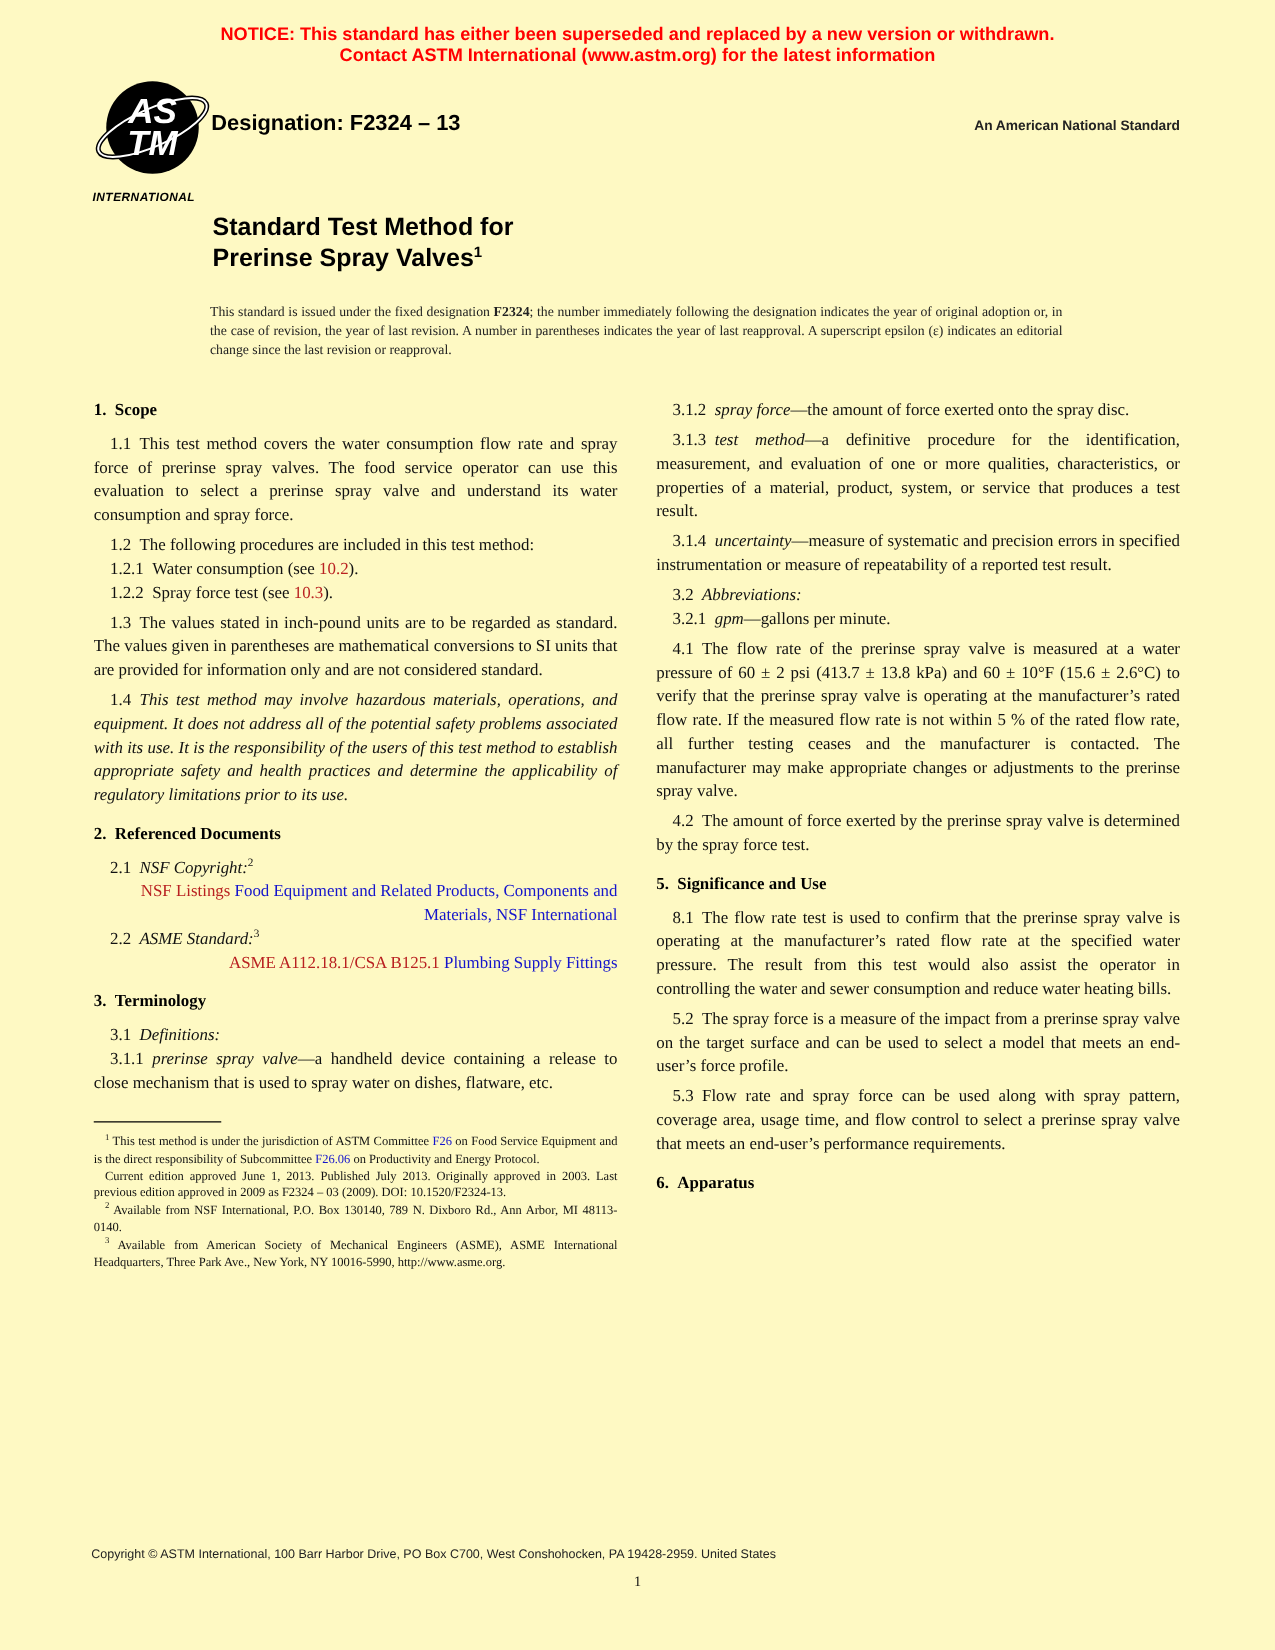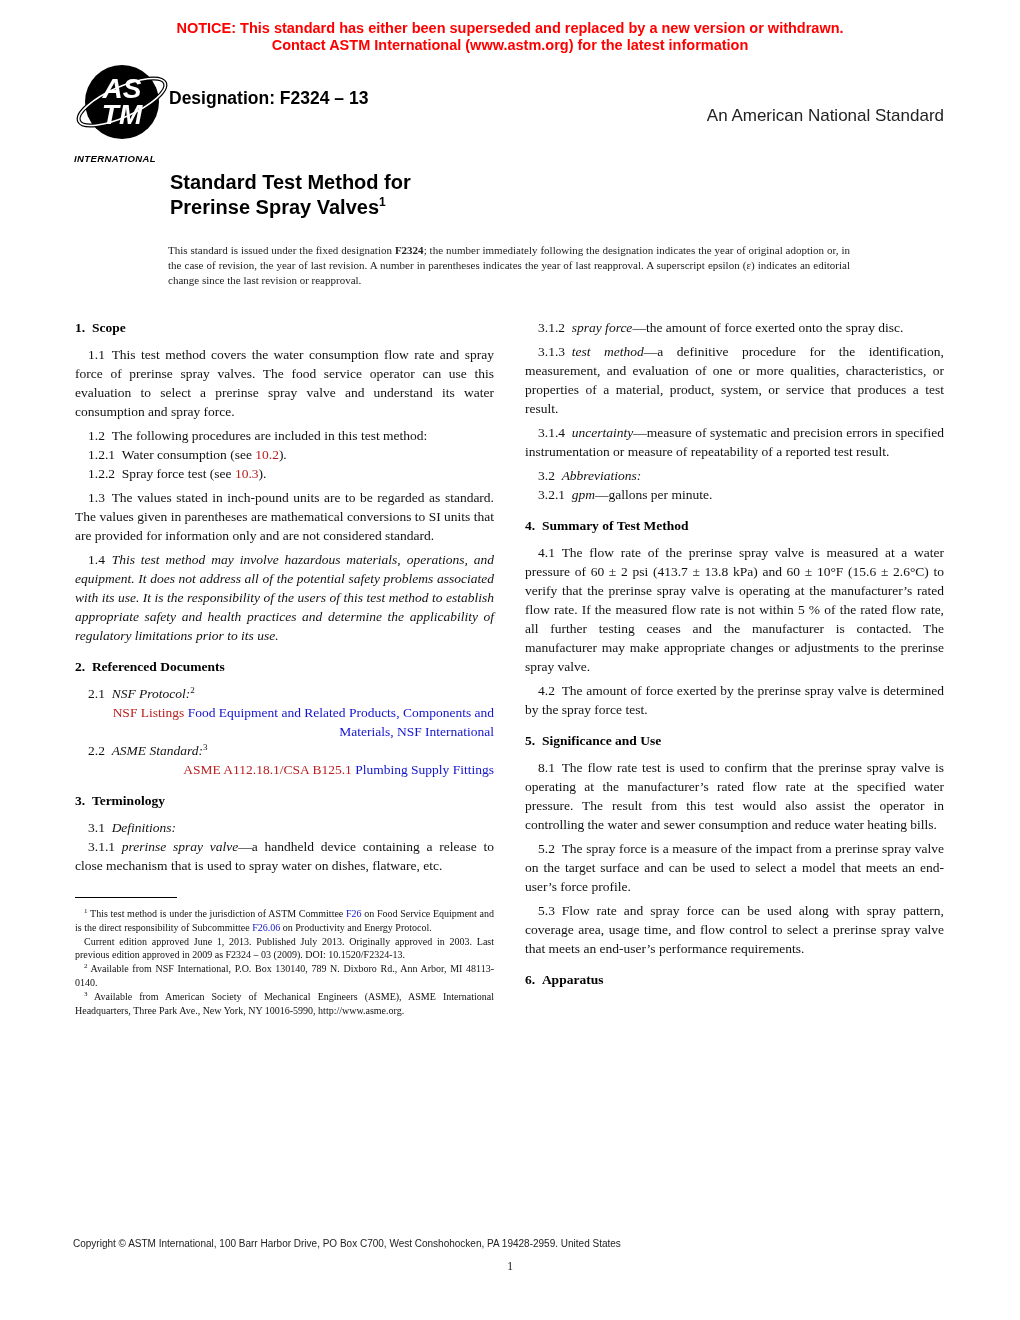--- a/index.html
+++ b/index.html
@@ -1,39 +1,39 @@
 <!DOCTYPE html>
 <html><head>
 <meta charset="utf-8">
 <style>
   html,body{margin:0;padding:0;background:#888;}
   .page{
-    position:relative;width:1020px;height:1320px;background:#ffffff;
+    position:relative;width:1020px;height:1320px;background:#fef9c3;
     overflow:hidden;font-family:"Liberation Serif",serif;color:#111;
   }
   
   .notice{
     position:absolute;top:20px;left:0;width:100%;text-align:center;
     font-family:"Liberation Sans",sans-serif;font-weight:bold;
     font-size:14.5px;line-height:17px;color:#ff0000;
   }
   
   .logo{position:absolute;left:74px;top:60px;width:96px;}
   .logo svg{display:block;}
   .logo-sub{
     font-family:"Liberation Sans",sans-serif;font-weight:bold;font-style:italic;
     font-size:9.5px;letter-spacing:.4px;color:#000;margin-top:1px;
   }
   .designation{
     position:absolute;left:169px;top:88px;
     font-family:"Liberation Sans",sans-serif;font-weight:bold;font-size:17.5px;color:#000;
   }
   .ans{
-    position:absolute;right:76px;top:106px;
-    font-family:"Liberation Sans",sans-serif;font-size:17px;color:#222;
+    position:absolute;right:76px;top:95px;
+    font-family:"Liberation Sans",sans-serif;font-size:11px;color:#222;font-weight:bold;
   }
   
   .doc-title{
     position:absolute;left:170px;top:170px;
     font-family:"Liberation Sans",sans-serif;font-weight:bold;
     font-size:20px;line-height:25px;color:#000;
   }
   .doc-title sup{font-size:12px;vertical-align:super;line-height:0;}
   
   .issuance{
@@ -134,21 +134,21 @@
       <p class="para last-tight">
         <span>1.2.2 Spray force test (see </span><span class="rlink">10.3</span><span>).</span>
       </p>
       <p class="para">1.3 The values stated in inch-pound units are to be regarded as standard. The values given in parentheses are mathematical conversions to SI units that are provided for information only and are not considered standard.</p>
       <p class="para">
         <span>1.4 </span><span class="ital">This test method may involve hazardous materials, operations, and equipment. It does not address all of the potential safety problems associated with its use. It is the responsibility of the users of this test method to establish appropriate safety and health practices and determine the applicability of regulatory limitations prior to its use.</span>
       </p>
 
       <h2 class="sec">2. Referenced Documents</h2>
       <p class="para tight">
-        <span>2.1 </span><span class="ital">NSF Protocol:</span><sup class="fnmark">2</sup>
+        <span>2.1 </span><span class="ital">NSF Copyright:</span><sup class="fnmark">2</sup>
       </p>
       <p class="ref">
         <span class="rlink">NSF Listings</span><span> </span><span class="blink">Food Equipment and Related Products, Components and Materials, NSF International</span>
       </p>
       <p class="para tight">
         <span>2.2 </span><span class="ital">ASME Standard:</span><sup class="fnmark">3</sup>
       </p>
       <p class="ref endgap">
         <span class="rlink">ASME A112.18.1/CSA B125.1</span><span> </span><span class="blink">Plumbing Supply Fittings</span>
       </p>
@@ -186,21 +186,20 @@
       <p class="para">
         <span>3.1.4 </span><span class="ital">uncertainty</span><span>—measure of systematic and precision errors in specified instrumentation or measure of repeatability of a reported test result.</span>
       </p>
       <p class="para tight">
         <span>3.2 </span><span class="ital">Abbreviations:</span>
       </p>
       <p class="para">
         <span>3.2.1 </span><span class="ital">gpm</span><span>—gallons per minute.</span>
       </p>
 
-      <h2 class="sec">4. Summary of Test Method</h2>
       <p class="para">4.1 The flow rate of the prerinse spray valve is measured at a water pressure of 60 ± 2 psi (413.7 ± 13.8 kPa) and 60 ± 10°F (15.6 ± 2.6°C) to verify that the prerinse spray valve is operating at the manufacturer’s rated flow rate. If the measured flow rate is not within 5 % of the rated flow rate, all further testing ceases and the manufacturer is contacted. The manufacturer may make appropriate changes or adjustments to the prerinse spray valve.</p>
       <p class="para">4.2 The amount of force exerted by the prerinse spray valve is determined by the spray force test.</p>
 
       <h2 class="sec">5. Significance and Use</h2>
       <p class="para">8.1 The flow rate test is used to confirm that the prerinse spray valve is operating at the manufacturer’s rated flow rate at the specified water pressure. The result from this test would also assist the operator in controlling the water and sewer consumption and reduce water heating bills.</p>
       <p class="para">5.2 The spray force is a measure of the impact from a prerinse spray valve on the target surface and can be used to select a model that meets an end-user’s force profile.</p>
       <p class="para">5.3 Flow rate and spray force can be used along with spray pattern, coverage area, usage time, and flow control to select a prerinse spray valve that meets an end-user’s performance requirements.</p>
 
       <h2 class="sec">6. Apparatus</h2>
     </div>

